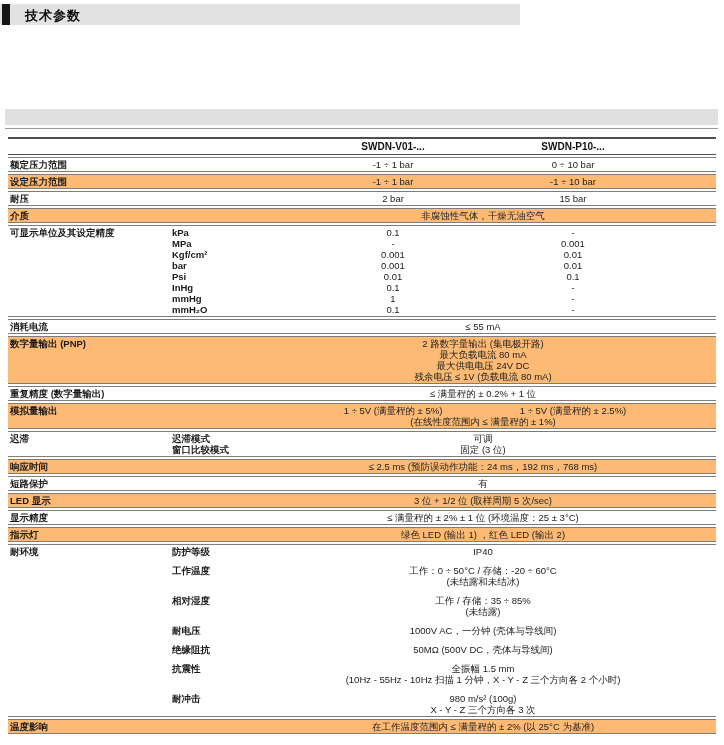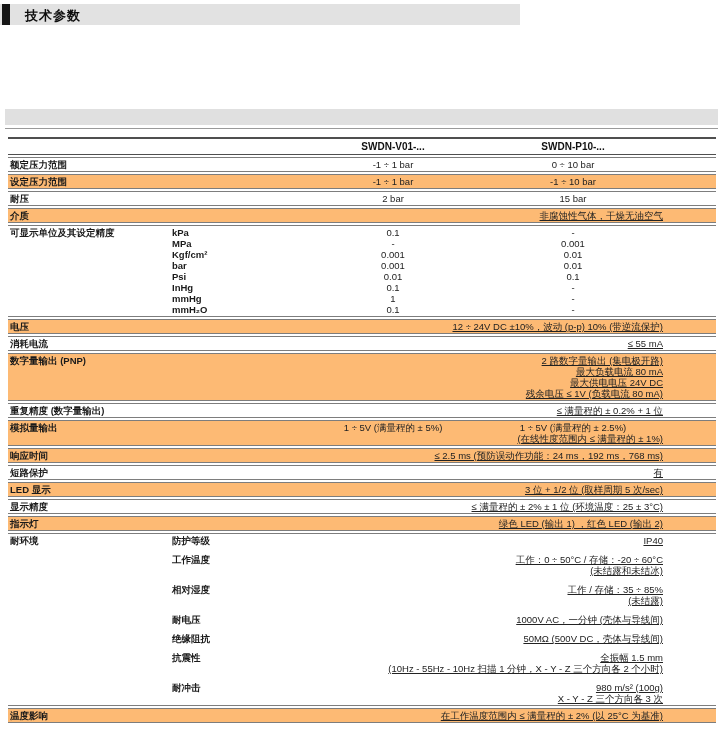--- a/index.html
+++ b/index.html
@@ -23,21 +23,21 @@
   }
   .row.alt { background:#fdba74; }
   .row.thead { border-top:2px solid #4f4f4f; border-bottom:1px solid #4f4f4f; padding:2px 0; }
   .cell { font-size:9.5px; line-height:11px; }
   .cell.label { font-weight:bold; padding-left:2px; color:#1a1a1a; }
   .lines { display:block; }
   .line { display:grid; grid-template-columns:175px 180px 180px 1fr; }
   .line.gap-top { margin-top:8px; }
   .cell.sub { font-weight:bold; color:#1a1a1a;padding-left:44px; }
   .cell.val { text-align:center; }
-  .cell.span-val { grid-column:2 / 4; text-align:right;text-decoration:underline; }
+  .cell.span-val { grid-column:2 / 4; text-align:center; }
   .colhead { font-weight:bold; font-size:10px; color:#111; }
 </style>
 </head>
 <body>
 
 <div class="page">
 
   <div class="title-bar">
     <span class="accent"></span>
     <span class="title">技术参数</span>
@@ -135,29 +135,20 @@
               <div class="cell val">1</div>
               <div class="cell val">-</div>
             </div>
             <div class="line">
               <div class="cell sub">mmH₂O</div>
               <div class="cell val">0.1</div>
               <div class="cell val">-</div>
             </div>
           </div>
         </div>
-        <div class="row alt">
-          <div class="cell label">电压</div>
-          <div class="lines">
-            <div class="line">
-              <div class="cell sub"></div>
-              <div class="cell span-val">12 ÷ 24V DC ±10%，波动 (p-p) 10% (带逆流保护)</div>
-            </div>
-          </div>
-        </div>
         <div class="row">
           <div class="cell label">消耗电流</div>
           <div class="lines">
             <div class="line">
               <div class="cell sub"></div>
               <div class="cell span-val">≤ 55 mA</div>
             </div>
           </div>
         </div>
         <div class="row alt">
@@ -197,20 +188,33 @@
               <div class="cell sub"></div>
               <div class="cell val">1 ÷ 5V (满量程的 ± 5%)</div>
               <div class="cell val">1 ÷ 5V (满量程的 ± 2.5%)</div>
             </div>
             <div class="line">
               <div class="cell sub"></div>
               <div class="cell span-val">(在线性度范围内 ≤ 满量程的 ± 1%)</div>
             </div>
           </div>
         </div>
+        <div class="row">
+          <div class="cell label">迟滞</div>
+          <div class="lines">
+            <div class="line">
+              <div class="cell sub">迟滞模式</div>
+              <div class="cell span-val">可调</div>
+            </div>
+            <div class="line">
+              <div class="cell sub">窗口比较模式</div>
+              <div class="cell span-val">固定 (3 位)</div>
+            </div>
+          </div>
+        </div>
         <div class="row alt">
           <div class="cell label">响应时间</div>
           <div class="lines">
             <div class="line">
               <div class="cell sub"></div>
               <div class="cell span-val">≤ 2.5 ms (预防误动作功能：24 ms，192 ms，768 ms)</div>
             </div>
           </div>
         </div>
         <div class="row">

